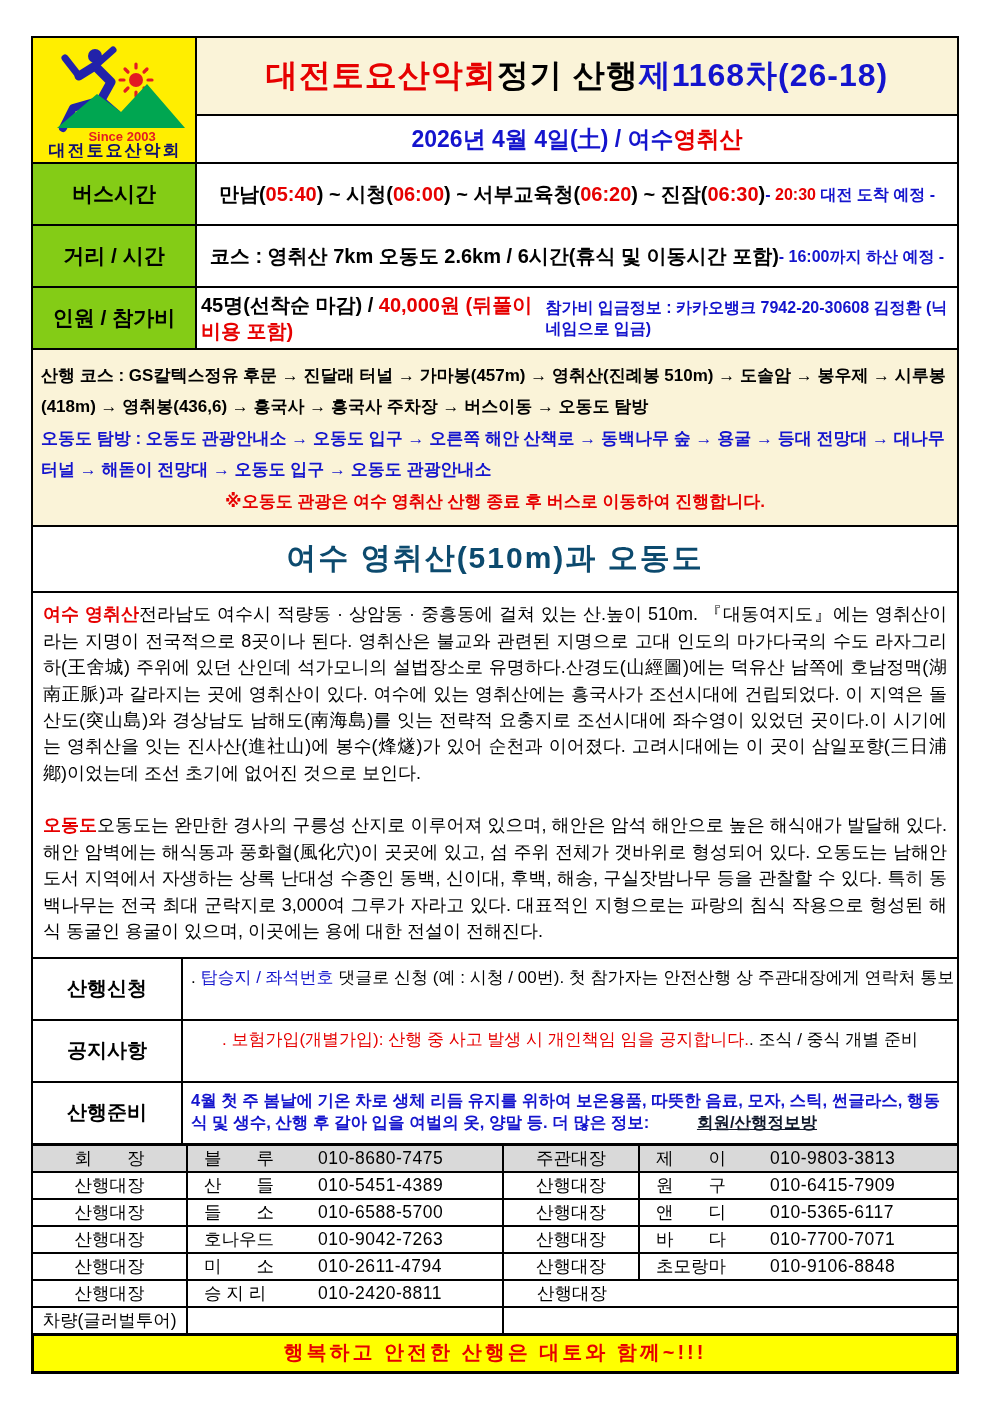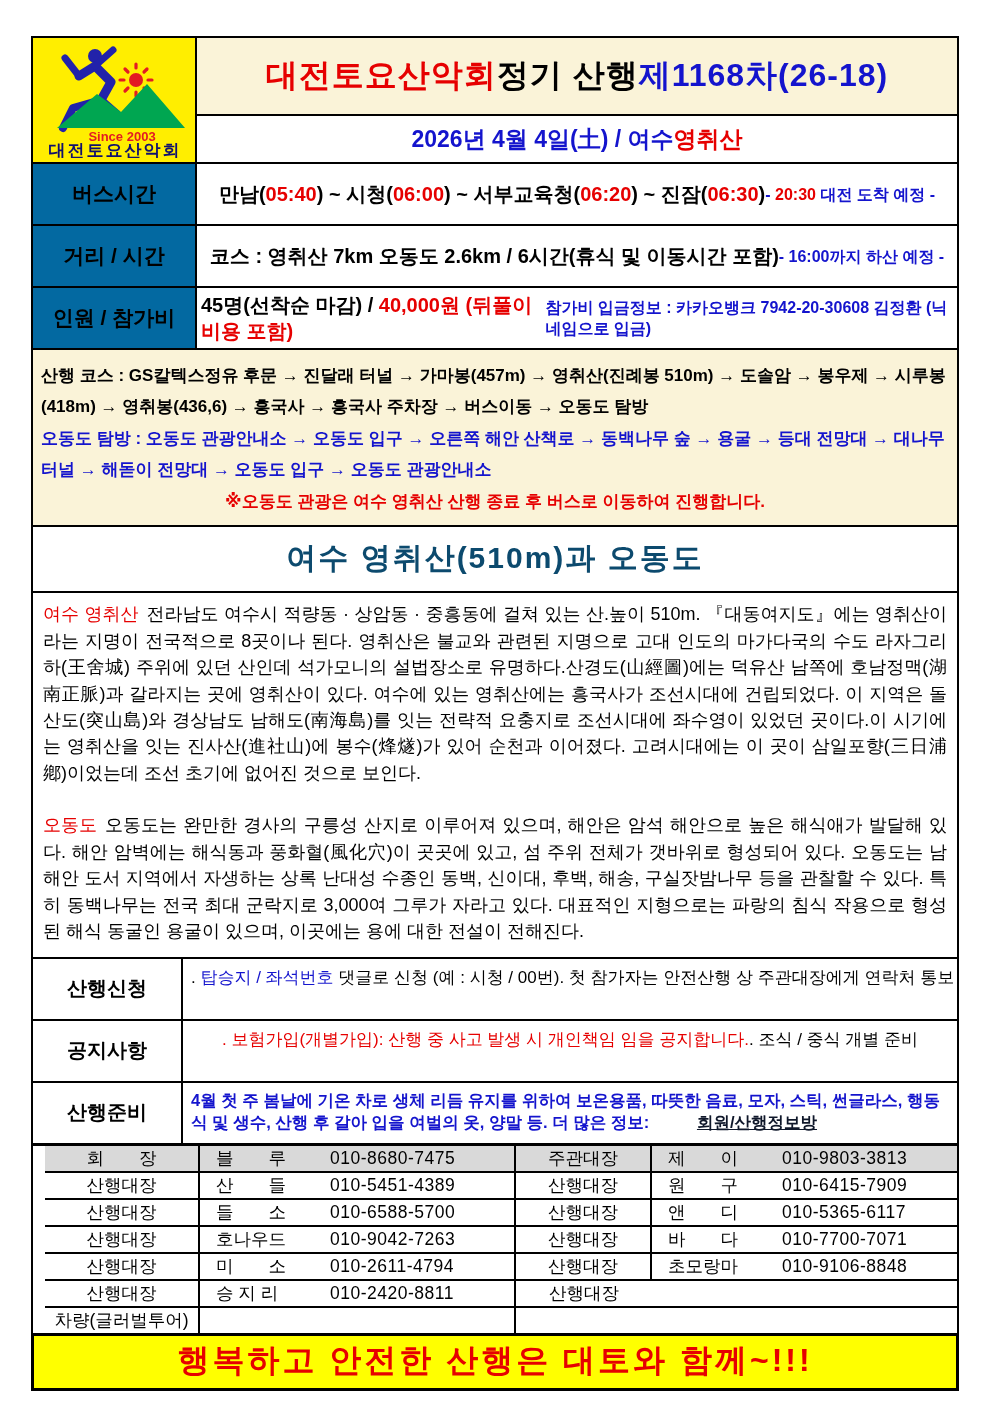--- a/index.html
+++ b/index.html
@@ -15,64 +15,64 @@
 
   
   .header-grid{display:grid;grid-template-columns:164px 1fr;grid-template-rows:78px 46px;}
   .logo-cell{grid-row:1/3;border-right:2px solid #000;background:#ffee00;display:flex;align-items:center;justify-content:center;}
   .title-cell{border-bottom:2px solid #000;background:#faf3d8;display:flex;align-items:center;justify-content:center;font-size:32px;font-weight:bold;letter-spacing:1px;}
   .date-cell{display:flex;align-items:center;justify-content:center;font-size:23px;font-weight:bold;}
 
   
   .info-row{display:grid;grid-template-columns:164px 1fr;border-bottom:2px solid #000;}
   .info-row:last-child{border-bottom:none;}
-  .info-label{background:#0369a1;border-right:2px solid #000;display:flex;align-items:center;justify-content:center;font-size:21px;font-weight:bold;min-height:60px;}
+  .info-label{background:#84cc16;border-right:2px solid #000;display:flex;align-items:center;justify-content:center;font-size:21px;font-weight:bold;min-height:60px;}
   .info-content{display:flex;flex-direction:row;align-items:center;justify-content:center;padding:4px 4px;}
   .info-line1{font-size:20px;font-weight:bold;line-height:1.3;}
   .info-line2{font-size:16px;font-weight:bold;line-height:1.3;margin-top:2px;}
 
   
   .course{background:#faf3d8;padding:10px 8px 8px 8px;font-size:17px;font-weight:600;line-height:1.85;}
   .course-black{color:#000;}
   .course-blue{color:#1414cd;}
   .course-note{color:#e60000;text-align:center;font-weight:bold;}
 
   
   .sec-title{text-align:center;padding:11px 0 12px 0;font-size:30px;font-weight:800;color:#0c4a6e;letter-spacing:2px;}
 
   
   .desc{padding:8px 10px 12px 10px;font-size:18px;line-height:1.47;text-align:justify;}
   .desc p{margin:0;}
   .desc p + p{margin-top:26px;}
-  .lead{color:#e60000;font-weight:normal;margin-right:8px;}
+  .lead{color:#e60000;font-weight:bold;margin-right:0;}
 
   
   .notice-row{display:grid;grid-template-columns:150px 1fr;border-bottom:2px solid #000;}
   .notice-row:last-child{border-bottom:none;}
   .notice-label{border-right:2px solid #000;display:flex;align-items:center;justify-content:center;font-size:20px;font-weight:600;min-height:60px;}
   .notice-content{padding:6px 8px;font-size:17px;line-height:1.55;display:flex;flex-direction:row;justify-content:center;}
   .nc-line{white-space:nowrap;}
   .nc-red{color:#e60000;}
   .prep-body{font-size:16.5px;font-weight:bold;color:#1414cd;line-height:1.35;white-space:normal;}
   .prep-link{color:#0f172a;text-decoration:underline;cursor:pointer;margin-left:43px;}
 
   
-  .contacts{border-top-width:3px;padding-left:12px;}
+  .contacts{border-top-width:3px;}
   .c-row{display:grid;grid-template-columns:155px 316px 136px 1fr;border-bottom:2px solid #000;height:25px;font-size:17.5px;font-weight:500;}
   .c-row:last-child{border-bottom:none;}
   .c-row.hdr{background:#d9d9d9;}
   .c-cell{border-right:2px solid #000;display:flex;align-items:center;justify-content:center;overflow:hidden;}
   .c-cell:last-child{border-right:none;}
   .c-person{justify-content:flex-start;padding:0 0 0 16px;}
   .c-name{display:inline-block;min-width:100px;white-space:pre;}
   .c-phone{margin-left:14px;letter-spacing:0.5px;}
 
   
   .footer{background:#ffff00;border-width:3px;text-align:center;padding:3px 0 5px 0;}
-  .footer-text{color:#e60000;font-size:32px;font-weight:800;letter-spacing:3px;}
+  .footer-text{color:#e60000;font-size:20px;font-weight:800;letter-spacing:3px;}
 
   
   .logo-svg{display:block;}
 </style>
 </head>
 <body>
 
 <div class="page">
 
   <div class="sec header-grid">

